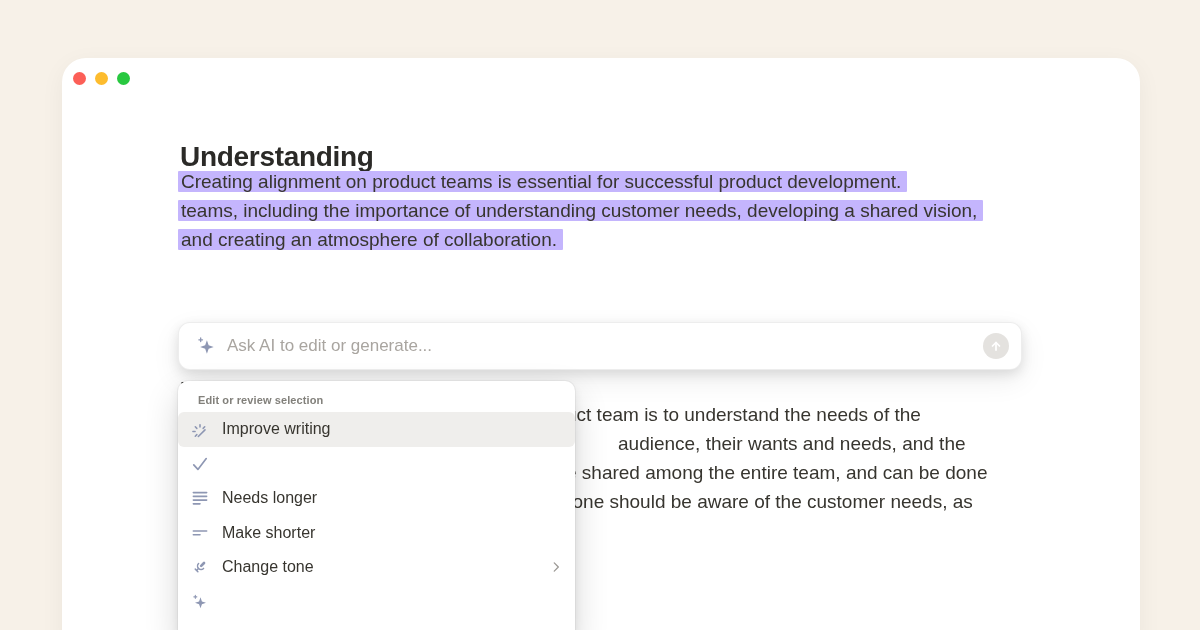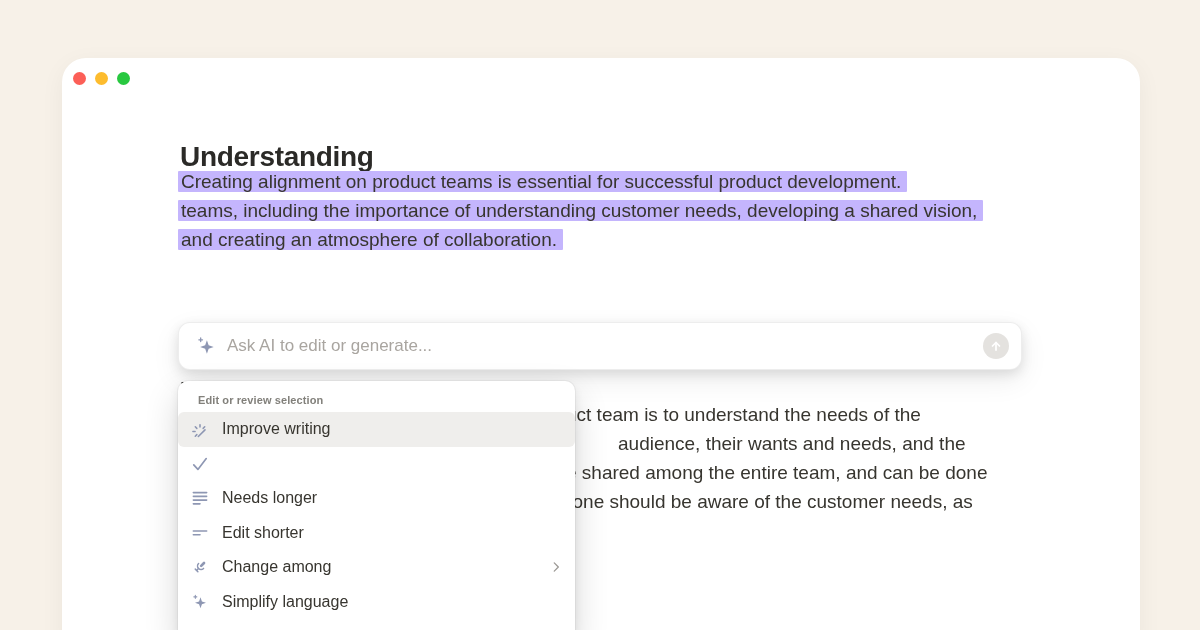--- a/index.html
+++ b/index.html
@@ -152,44 +152,43 @@
     </span>
     <span class="mi-label">Needs longer</span>
   </div>
 
   <div class="menu-item">
     <span class="mi-icon">
       <svg width="20" height="20" viewBox="0 0 24 24" stroke="#8E97B3" stroke-width="1.9" stroke-linecap="round" fill="none">
         <path d="M4 9.5 H20 M4 14 H12"></path>
       </svg>
     </span>
-    <span class="mi-label">Edit shorter</span>
+    <span class="mi-label">Make shorter</span>
   </div>
 
   <div class="menu-item">
     <span class="mi-icon">
       <svg width="20" height="20" viewBox="0 0 24 24" fill="none">
         <g transform="rotate(45 12 12)" stroke="#8E97B3" stroke-width="1.8" stroke-linecap="round">
           <rect x="10.4" y="3.6" width="3.2" height="8" rx="1.6" fill="#8E97B3" stroke="none"></rect>
           <path d="M7.8 10.2 a4.2 4.2 0 0 0 8.4 0"></path>
           <path d="M12 14.6 V17.4"></path>
           <path d="M9.8 17.8 H14.2"></path>
         </g>
       </svg>
     </span>
-    <span class="mi-label">Change among</span>
+    <span class="mi-label">Change tone</span>
     <span class="mi-chevron">
       <svg width="14" height="14" viewBox="0 0 24 24" stroke="currentColor" stroke-width="2.2" stroke-linecap="round" stroke-linejoin="round" fill="none">
         <path d="M9 5 L16 12 L9 19"></path>
       </svg>
     </span>
   </div>
 
   <div class="menu-item">
     <span class="mi-icon">
       <svg width="20" height="20" viewBox="0 0 24 24">
         <path d="M12.6 6.4 L14.3 11.3 L19.2 13 L14.3 14.7 L12.6 19.6 L10.9 14.7 L6 13 L10.9 11.3 Z" fill="#8E97B3"></path>
         <path d="M6.4 4 v3.6 M4.6 5.8 h3.6" stroke="#8E97B3" stroke-width="1.3" stroke-linecap="round"></path>
       </svg>
     </span>
-    <span class="mi-label">Simplify language</span>
   </div>
 </div>
 
 </body></html>

